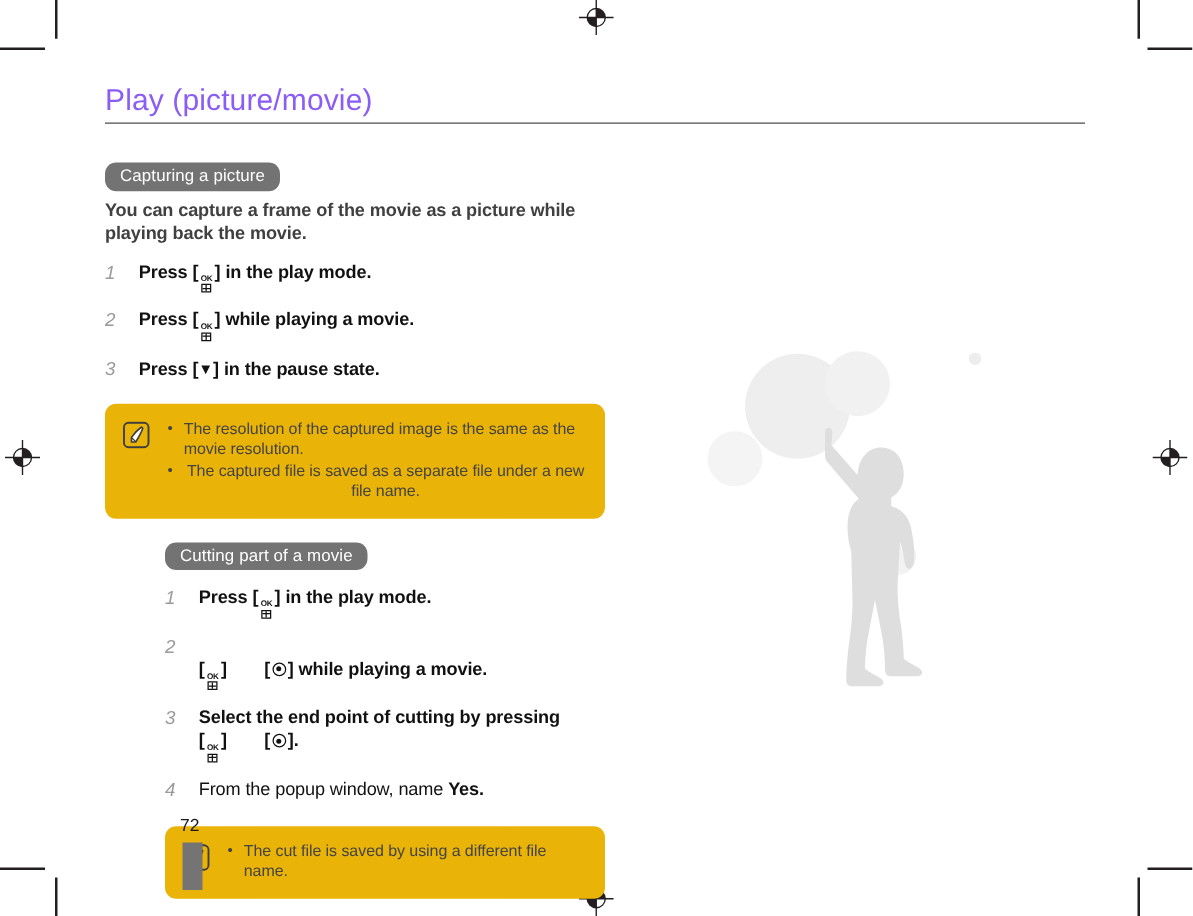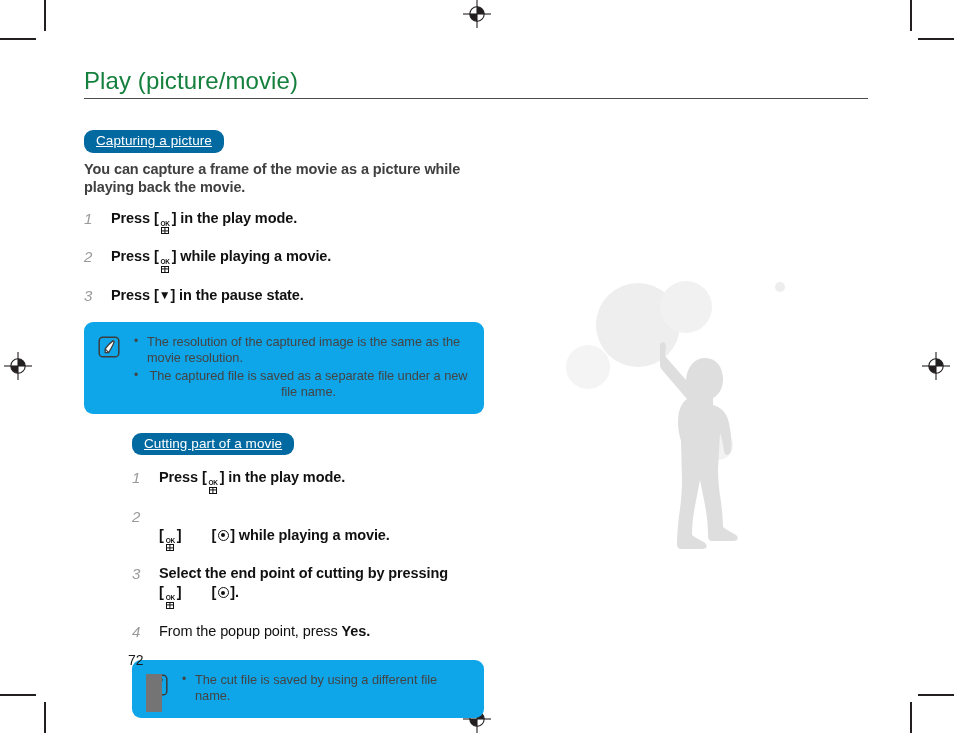--- a/index.html
+++ b/index.html
@@ -41,47 +41,46 @@
   .reg-left  { left: 4px;   top: 352px; }
   .reg-right { left: 922px; top: 352px; }
 
   
   .page-title {
     position: absolute;
     left: 84px;
     top: 67px;
     font-size: 24px;
     font-weight: 400;
-    color: #15803d;
+    color: #8b5cf6;
     letter-spacing: 0.1px;
     white-space: nowrap;
   }
   .title-rule {
     position: absolute;
     left: 84px;
     top: 98px;
     width: 784px;
     height: 1px;
     background: #4d4d4d;
   }
 
   .content { position: absolute; left: 84px; top: 130px; width: 400px; }
 
   .pill {
     display: inline-block;
-    background: #0369a1;
+    background: #737373;
     color: #ffffff;
     font-size: 13.5px;
     font-weight: 400;
     line-height: 1;
     padding: 4px 12px 5px 12px;
     border-radius: 9px;
     letter-spacing: 0.1px;
     white-space: nowrap;
-    text-decoration: underline;
   }
 
   .intro {
     font-size: 14.5px;
     font-weight: bold;
     line-height: 18px;
     margin: 7px 0 0 0;
     color: #404040;
     letter-spacing: -0.1px;
   }
@@ -165,21 +164,21 @@
     width: 4px; height: 4px;
     background: #111;
     border-radius: 50%;
     transform: translate(-50%, -50%);
   }
   .downglyph { font-size: 12px; vertical-align: 1px; }
   .gap { display: inline-block; width: 30px; }
 
   
   .note {
-    background: #0ea5e9;
+    background: #eab308;
     border-radius: 9px;
     padding: 12px 14px 13px 14px;
     display: flex;
     align-items: flex-start;
     box-sizing: border-box;
   }
   .note-icon {
     width: 22px; height: 22px;
     flex: 0 0 22px;
     margin-right: 14px;
@@ -203,21 +202,21 @@
     content: "\2022";
     position: absolute;
     left: 0; top: -0.5px;
     font-size: 12px;
     color: #444;
   }
 
   
   .page-num {
     position: absolute;
-    left: 128px;
+    left: 144px;
     top: 652px;
     font-size: 14px;
     color: #1a1a1a;
   }
   .thumb-tab {
     position: absolute;
     left: 146px;
     top: 674px;
     width: 16px;
     height: 38px;
@@ -407,21 +406,21 @@
         <span>[</span><span class="key">
             <span class="okglyph">
               <span class="ok-t">OK</span>
               <span class="ok-b"></span>
             </span>
           </span><span>]</span><span class="gap"></span><span>[</span><span class="recglyph"></span><span>].</span>
       </li>
 
       <li>
         <span class="num">4</span>
-        <span style="font-weight:normal;">From the popup point, press </span><span style="font-weight:bold;">Yes.</span>
+        <span style="font-weight:normal;">From the popup window, name </span><span style="font-weight:bold;">Yes.</span>
       </li>
     </ol>
 
     <div class="note" style="margin-top:19px;">
       <svg class="note-icon" viewBox="0 0 22 22">
         <rect x="1.2" y="1.2" width="19.6" height="19.6" rx="3.6" fill="none" stroke="#3d3d3d" stroke-width="1.5"></rect>
         <path d="M15.2 4.6 C12.4 6.6 9.4 9.6 7.2 12.9 L7.2 16.6 L10.6 16.6
                  C12.8 13 15.1 9.2 16.2 5.6 Z" fill="#ffffff" stroke="#3d3d3d" stroke-width="1.3" stroke-linejoin="round"></path>
         <path d="M7.3 13.1 L10.7 16.5" stroke="#3d3d3d" stroke-width="1.1"></path>
       </svg>

